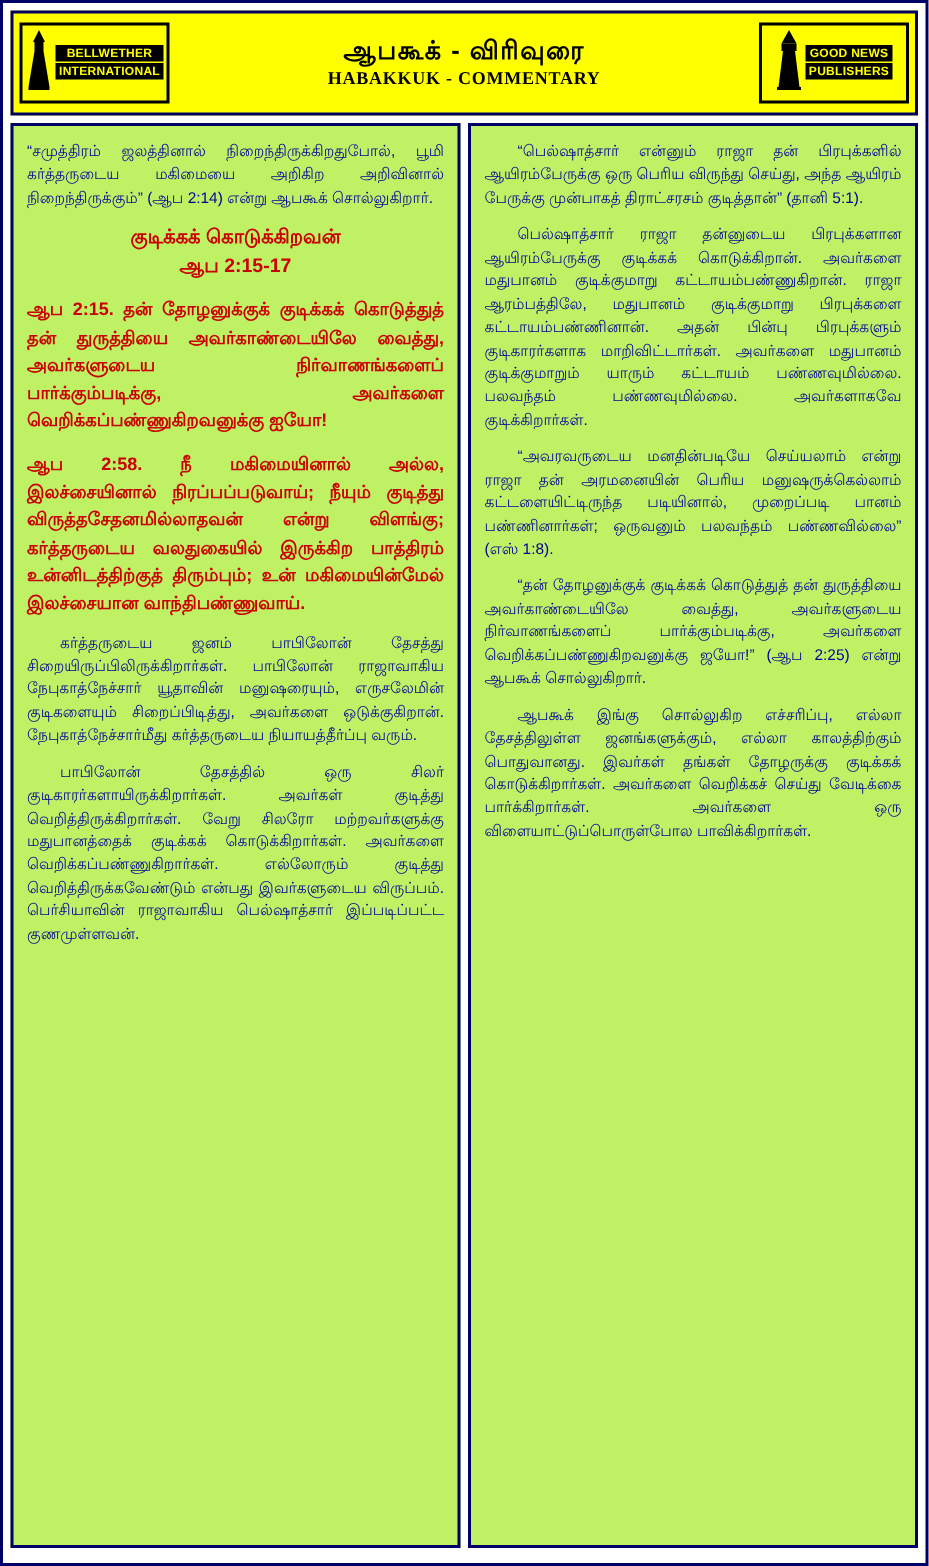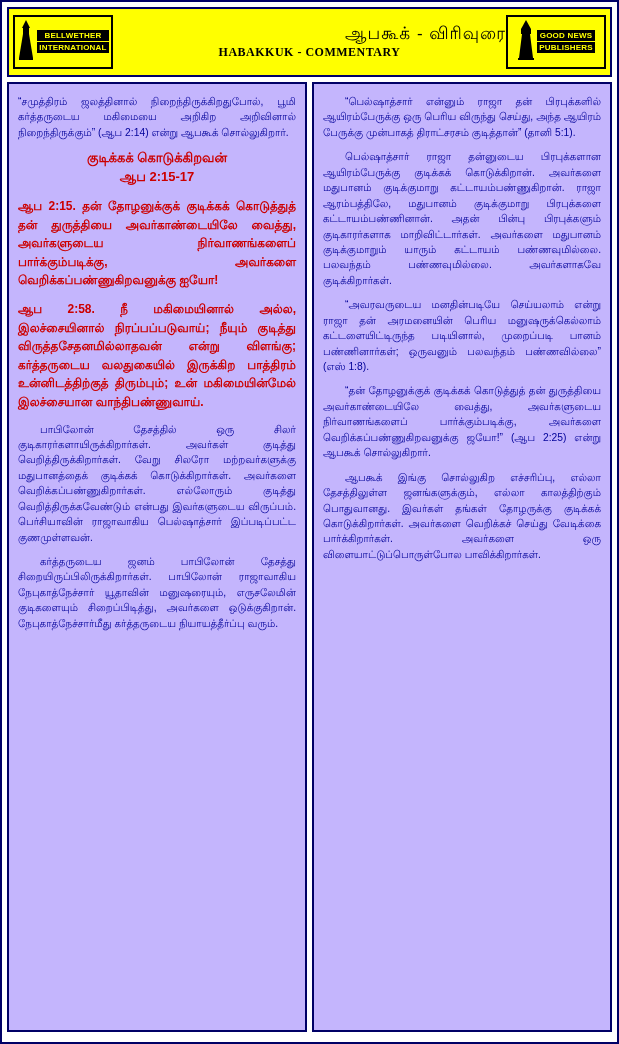--- a/index.html
+++ b/index.html
@@ -66,42 +66,41 @@
     margin-bottom: 1px;
     white-space: nowrap;
   }
   .header-titles {
     flex: 1 1 auto;
     text-align: center;
     color: #000000;
   }
   .title-ta {
     font-size: 17px;
-    font-weight: normal;
+    font-weight: bold;
     letter-spacing: 1px;
     line-height: 1.3;
-    text-align: right;
   }
   .title-en {
     font-family: "Liberation Serif", serif;
     font-size: 12px;
     font-weight: bold;
     letter-spacing: .5px;
     line-height: 1.3;
   }
 
   
   .columns {
     display: flex;
     gap: 5px;
     margin-top: 5px;
     height: 950px;
   }
   .column {
-    background: #c4b5fd;
+    background: #bef264;
     border: 2px solid #000066;
     box-sizing: border-box;
     width: 50%;
     padding: 10px 9px 6px 9px;
     overflow: hidden;
   }
   .para {
     color: #000099;
     font-size: 10.3px;
     line-height: 1.5;
@@ -182,22 +181,22 @@
       <p class="para">“சமுத்திரம் ஜலத்தினால் நிறைந்திருக்கிறதுபோல், பூமி கர்த்தருடைய மகிமையை அறிகிற அறிவினால் நிறைந்திருக்கும்” (ஆப 2:14) என்று ஆபகூக் சொல்லுகிறார்.</p>
 
       <div class="head">
         <span class="sub">குடிக்கக் கொடுக்கிறவன்</span>
         <span class="sub">ஆப 2:15-17</span>
       </div>
 
       <p class="verse">ஆப 2:15. தன் தோழனுக்குக் குடிக்கக் கொடுத்துத் தன் துருத்தியை அவர்காண்டையிலே வைத்து, அவர்களுடைய நிர்வாணங்களைப் பார்க்கும்படிக்கு, அவர்களை வெறிக்கப்பண்ணுகிறவனுக்கு ஐயோ!</p>
       <p class="verse">ஆப 2:58. நீ மகிமையினால் அல்ல, இலச்சையினால் நிரப்பப்படுவாய்; நீயும் குடித்து விருத்தசேதனமில்லாதவன் என்று விளங்கு; கர்த்தருடைய வலதுகையில் இருக்கிற பாத்திரம் உன்னிடத்திற்குத் திரும்பும்; உன் மகிமையின்மேல் இலச்சையான வாந்திபண்ணுவாய்.</p>
 
+      <p class="para indent">கர்த்தருடைய ஜனம் பாபிலோன் தேசத்து சிறையிருப்பிலிருக்கிறார்கள். பாபிலோன் ராஜாவாகிய நேபுகாத்நேச்சார் யூதாவின் மனுஷரையும், எருசலேமின் குடிகளையும் சிறைப்பிடித்து, அவர்களை ஒடுக்குகிறான். நேபுகாத்நேச்சார்மீது கர்த்தருடைய நியாயத்தீர்ப்பு வரும்.</p>
       <p class="para indent">பாபிலோன் தேசத்தில் ஒரு சிலர் குடிகாரர்களாயிருக்கிறார்கள். அவர்கள் குடித்து வெறித்திருக்கிறார்கள். வேறு சிலரோ மற்றவர்களுக்கு மதுபானத்தைக் குடிக்கக் கொடுக்கிறார்கள். அவர்களை வெறிக்கப்பண்ணுகிறார்கள். எல்லோரும் குடித்து வெறித்திருக்கவேண்டும் என்பது இவர்களுடைய விருப்பம். பெர்சியாவின் ராஜாவாகிய பெல்ஷாத்சார் இப்படிப்பட்ட குணமுள்ளவன்.</p>
-      <p class="para indent">கர்த்தருடைய ஜனம் பாபிலோன் தேசத்து சிறையிருப்பிலிருக்கிறார்கள். பாபிலோன் ராஜாவாகிய நேபுகாத்நேச்சார் யூதாவின் மனுஷரையும், எருசலேமின் குடிகளையும் சிறைப்பிடித்து, அவர்களை ஒடுக்குகிறான். நேபுகாத்நேச்சார்மீது கர்த்தருடைய நியாயத்தீர்ப்பு வரும்.</p>
 
     </div>
 
     <div class="column">
 
       <p class="para indent">“பெல்ஷாத்சார் என்னும் ராஜா தன் பிரபுக்களில் ஆயிரம்பேருக்கு ஒரு பெரிய விருந்து செய்து, அந்த ஆயிரம் பேருக்கு முன்பாகத் திராட்சரசம் குடித்தான்” (தானி 5:1).</p>
       <p class="para indent">பெல்ஷாத்சார் ராஜா தன்னுடைய பிரபுக்களான ஆயிரம்பேருக்கு குடிக்கக் கொடுக்கிறான். அவர்களை மதுபானம் குடிக்குமாறு கட்டாயம்பண்ணுகிறான். ராஜா ஆரம்பத்திலே, மதுபானம் குடிக்குமாறு பிரபுக்களை கட்டாயம்பண்ணினான். அதன் பின்பு பிரபுக்களும் குடிகாரர்களாக மாறிவிட்டார்கள். அவர்களை மதுபானம் குடிக்குமாறும் யாரும் கட்டாயம் பண்ணவுமில்லை. பலவந்தம் பண்ணவுமில்லை. அவர்களாகவே குடிக்கிறார்கள்.</p>
       <p class="para indent">“அவரவருடைய மனதின்படியே செய்யலாம் என்று ராஜா தன் அரமனையின் பெரிய மனுஷருக்கெல்லாம் கட்டளையிட்டிருந்த படியினால், முறைப்படி பானம் பண்ணினார்கள்; ஒருவனும் பலவந்தம் பண்ணவில்லை” (எஸ் 1:8).</p>
       <p class="para indent">“தன் தோழனுக்குக் குடிக்கக் கொடுத்துத் தன் துருத்தியை அவர்காண்டையிலே வைத்து, அவர்களுடைய நிர்வாணங்களைப் பார்க்கும்படிக்கு, அவர்களை வெறிக்கப்பண்ணுகிறவனுக்கு ஜயோ!” (ஆப 2:25) என்று ஆபகூக் சொல்லுகிறார்.</p>
       <p class="para indent">ஆபகூக் இங்கு சொல்லுகிற எச்சரிப்பு, எல்லா தேசத்திலுள்ள ஜனங்களுக்கும், எல்லா காலத்திற்கும் பொதுவானது. இவர்கள் தங்கள் தோழருக்கு குடிக்கக் கொடுக்கிறார்கள். அவர்களை வெறிக்கச் செய்து வேடிக்கை பார்க்கிறார்கள். அவர்களை ஒரு விளையாட்டுப்பொருள்போல பாவிக்கிறார்கள்.</p>

